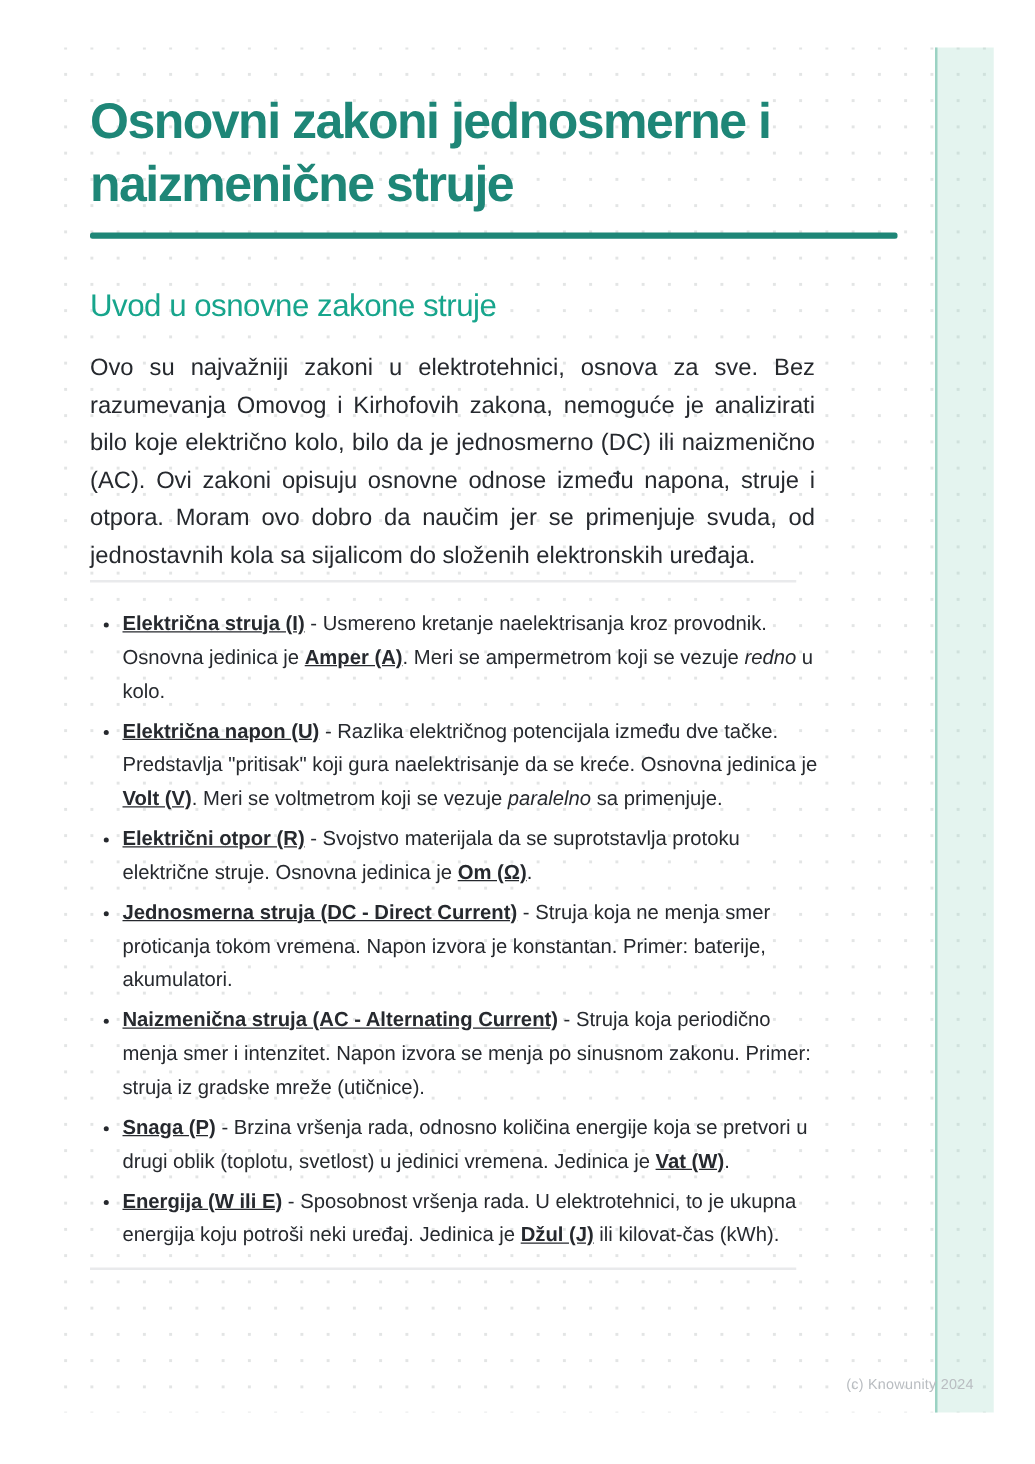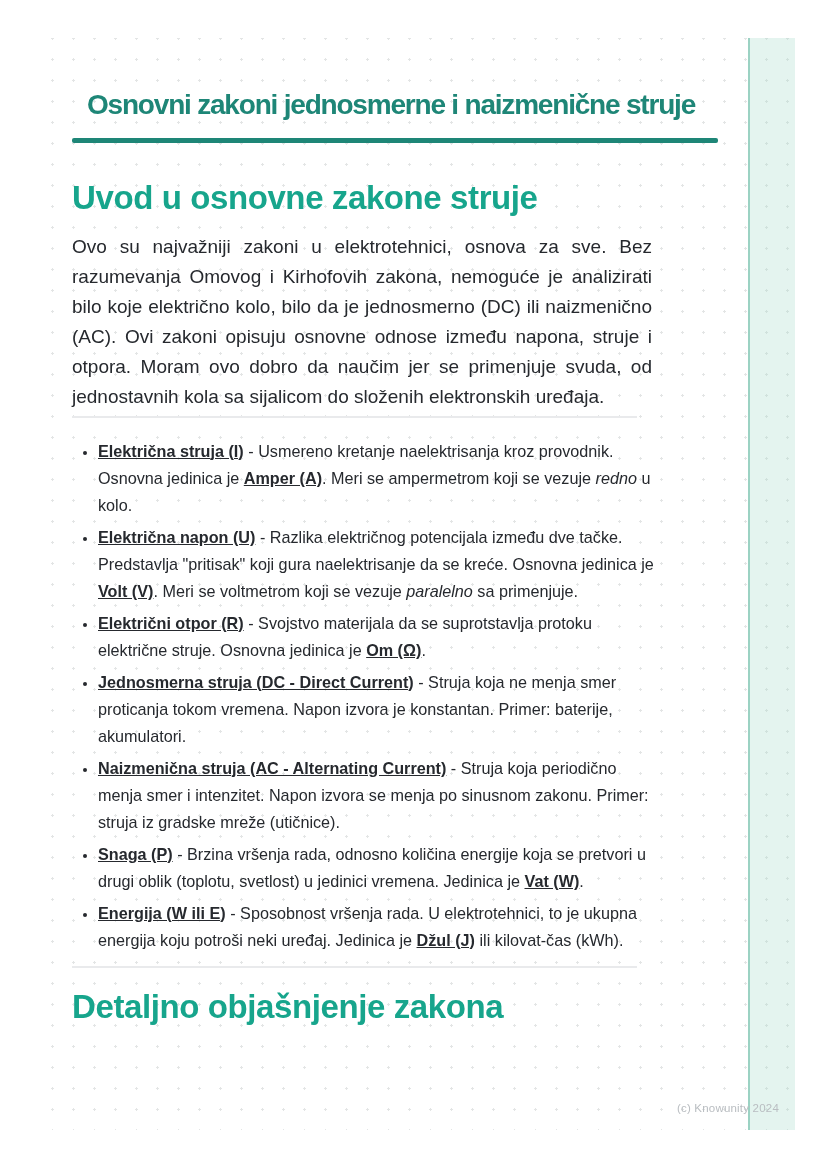--- a/index.html
+++ b/index.html
@@ -32,40 +32,40 @@
     bottom: 0;
     width: 45px;
     background: rgba(158, 214, 196, 0.28);
     border-left: 2px solid var(--stripe_line, #9bd2c3);
   }
   .content {
     position: relative;
     padding: 34px 0 0 39px;
   }
   h1.doc-title {
-    margin: 15px;
+    margin: 0;
     width: 660px;
-    font-size: 28px;
+    font-size: 40px;
     line-height: 1.27;
     font-weight: 700;
     letter-spacing: -1.2px;
     color: var(--title, #1e8677);
   }
   .title-rule {
     margin-top: 12px;
     width: 646px;
     height: 5px;
     background: var(--rule, #1e8677);
     border-radius: 2px;
   }
   h2.section-heading {
     margin: 0;
-    font-size: 33px;
+    font-size: 25px;
     line-height: 29px;
-    font-weight: 700;
+    font-weight: 400;
     letter-spacing: -0.4px;
     color: var(--heading, #17a58c);
   }
   h2.s1 { margin-top: 40px; }
   h2.s2 { margin-top: 26px; }
   h2.s3 { margin-top: 24px; }
   p.intro {
     margin: 20px 0 0 0;
     width: 580px;
     font-size: 19px;
@@ -123,16 +123,15 @@
         <li><b>Električna napon (U)</b><span> - Razlika električnog potencijala između dve tačke. Predstavlja "pritisak" koji gura naelektrisanje da se kreće. Osnovna jedinica je </span><b>Volt (V)</b><span>. Meri se voltmetrom koji se vezuje </span><i>paralelno</i><span> sa primenjuje.</span></li>
         <li><b>Električni otpor (R)</b><span> - Svojstvo materijala da se suprotstavlja protoku električne struje. Osnovna jedinica je </span><b>Om (Ω)</b><span>.</span></li>
         <li><b>Jednosmerna struja (DC - Direct Current)</b><span> - Struja koja ne menja smer proticanja tokom vremena. Napon izvora je konstantan. Primer: baterije, akumulatori.</span></li>
         <li><b>Naizmenična struja (AC - Alternating Current)</b><span> - Struja koja periodično menja smer i intenzitet. Napon izvora se menja po sinusnom zakonu. Primer: struja iz gradske mreže (utičnice).</span></li>
         <li><b>Snaga (P)</b><span> - Brzina vršenja rada, odnosno količina energije koja se pretvori u drugi oblik (toplotu, svetlost) u jedinici vremena. Jedinica je </span><b>Vat (W)</b><span>.</span></li>
         <li><b>Energija (W ili E)</b><span> - Sposobnost vršenja rada. U elektrotehnici, to je ukupna energija koju potroši neki uređaj. Jedinica je </span><b>Džul (J)</b><span> ili kilovat-čas (kWh).</span></li>
       </ul>
 
     <div class="divider d2"></div>
 
-    <h2 class="section-heading s3">Detaljno objašnjenje zakona</h2>
   </div>
   <div class="footer">(c) Knowunity 2024</div>
 </div>
 
 </body></html>

